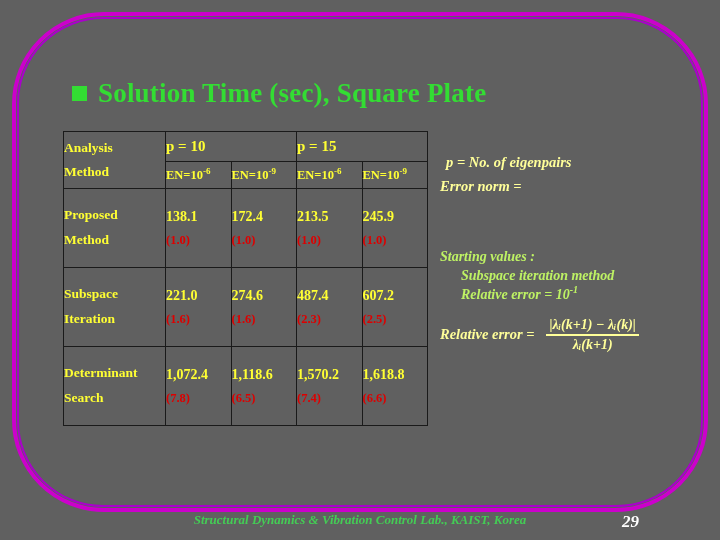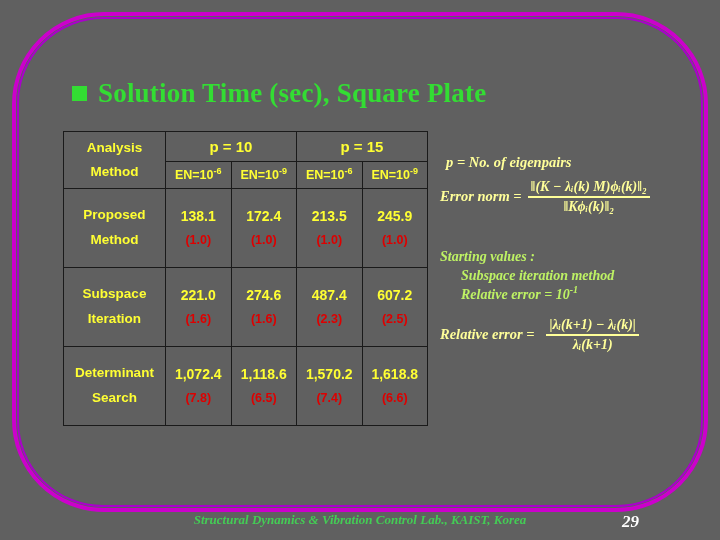--- a/index.html
+++ b/index.html
@@ -71,23 +71,22 @@
   #data-table {
     position: absolute;
     left: 63px;
     top: 131px;
     width: 365px;
     border-collapse: collapse;
     table-layout: fixed;
   }
   #data-table td, #data-table th {
     border: 1.6px solid #1a1a1a;
-    text-align: center;
     vertical-align: middle;
-    font-family: Liberation Sans, sans-serif;
+    font-family: Liberation Serif, serif;
     font-weight: bold;
     color: #FFFF33;
     padding: 0;
   }
   .hdr-analysis {
     width: 101px;
     font-size: 13.5px;
     line-height: 1.75;
   }
   .hdr-p {
@@ -313,25 +312,20 @@
           <div class="cell-ratio">(6.6)</div>
         </td>
       </tr>
     </tbody>
   </table>
 
   <div id="note-eigenpairs">p = No. of eigenpairs</div>
 
   <div id="errornorm-block">
     <span id="errornorm-label">Error norm  =</span>
-    <span class="frac">
-      <span class="frac-num">‖(K − λᵢ(k) M)ϕᵢ(k)‖₂</span>
-      <span class="frac-bar"></span>
-      <span class="frac-den">‖Kϕᵢ(k)‖₂</span>
-    </span>
   </div>
 
   <div id="starting-values">
     <div>Starting values :</div>
     <div class="indent">Subspace iteration method</div>
     <div class="indent"><span>Relative error = 10</span><sup class="sup">-1</sup></div>
   </div>
 
   <div id="relerr-block">
     <span id="relerr-label">Relative error  =</span>

